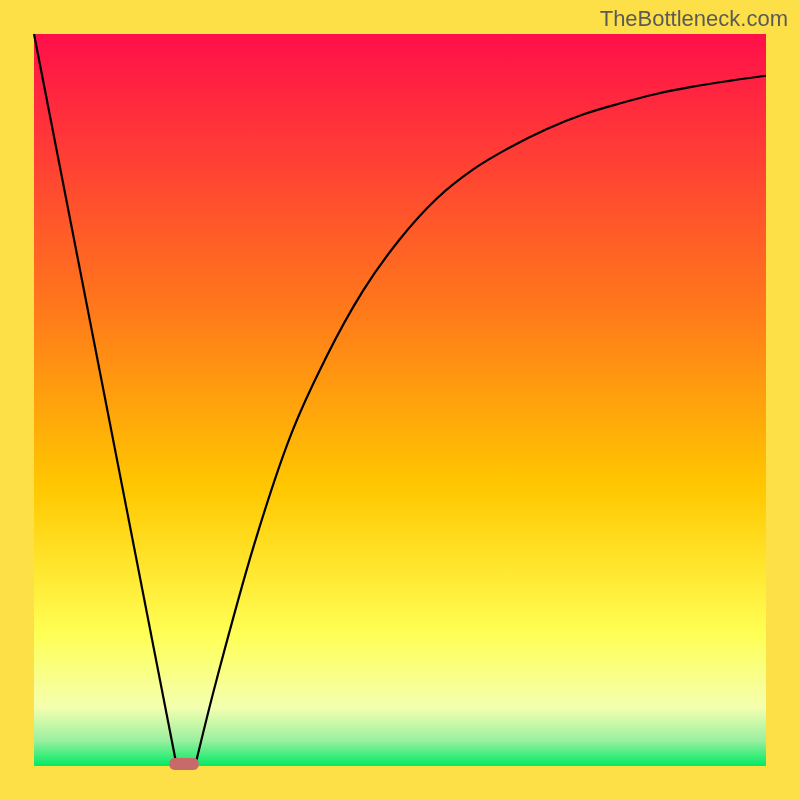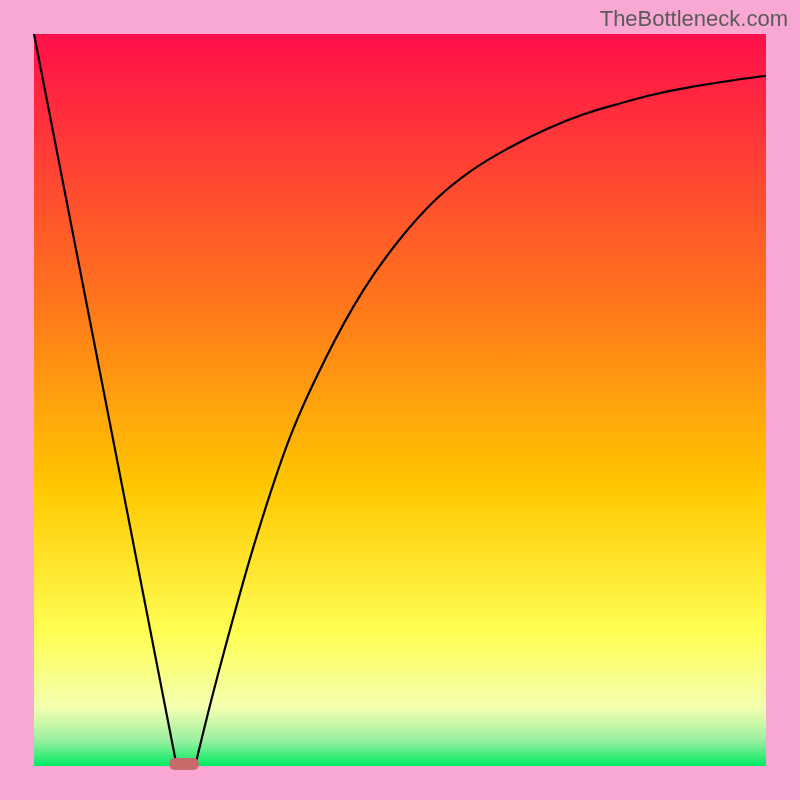--- a/index.html
+++ b/index.html
@@ -7,21 +7,21 @@
     padding: 0;
     width: 800px;
     height: 800px;
     overflow: hidden;
     font-family: Arial, Helvetica, sans-serif;
   }
   .container {
     position: relative;
     width: 800px;
     height: 800px;
-    background: #f9a8d4;
+    background: #fde047;
   }
   .attribution {
     position: absolute;
     top: 6px;
     right: 12px;
     color: #5a5a5a;
     font-size: 22px;
     font-weight: 500;
     z-index: 10;
   }

